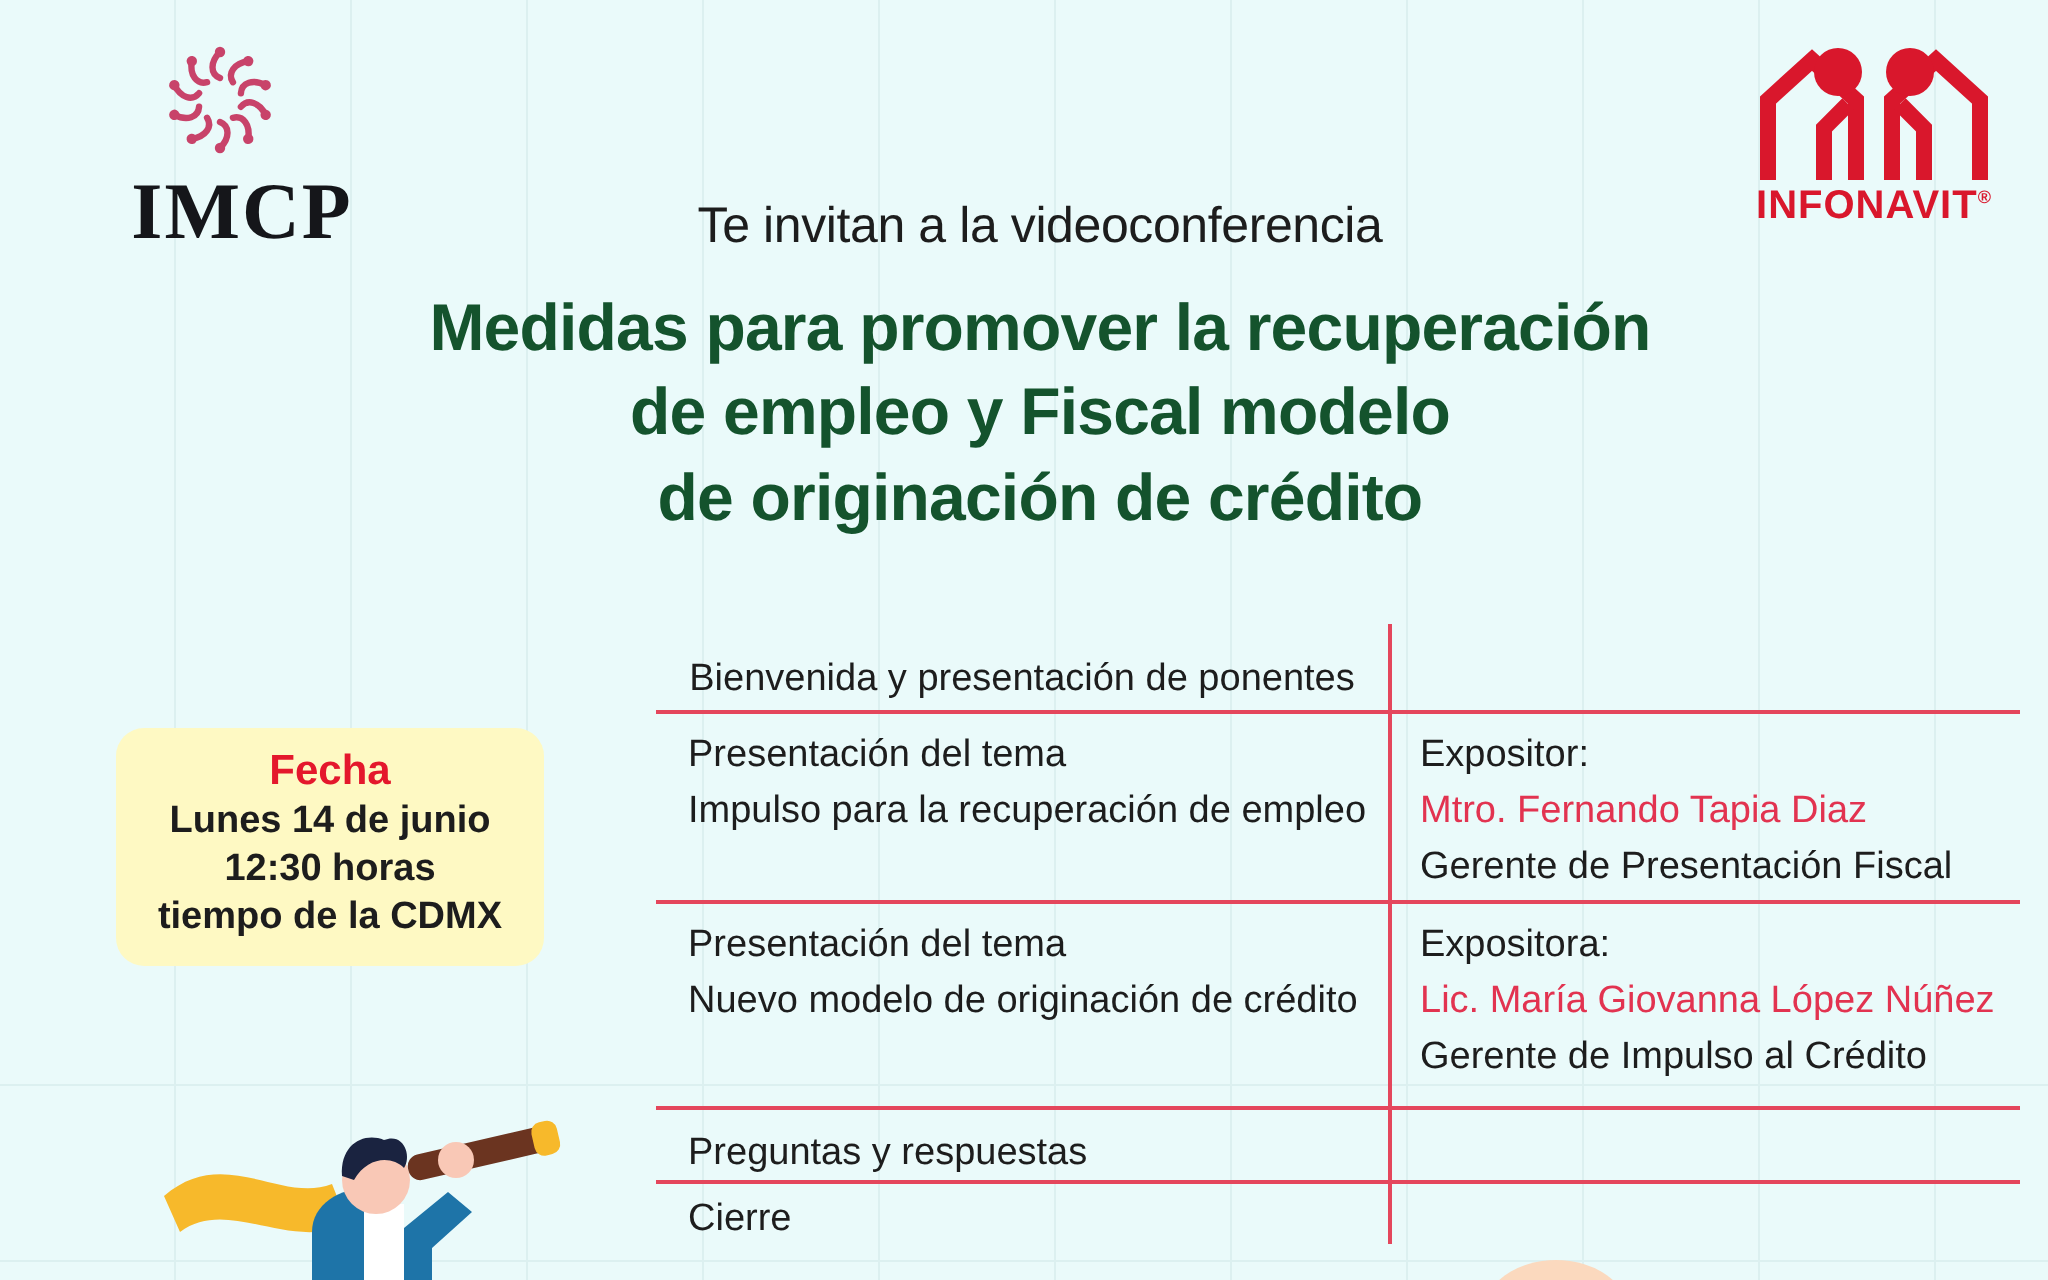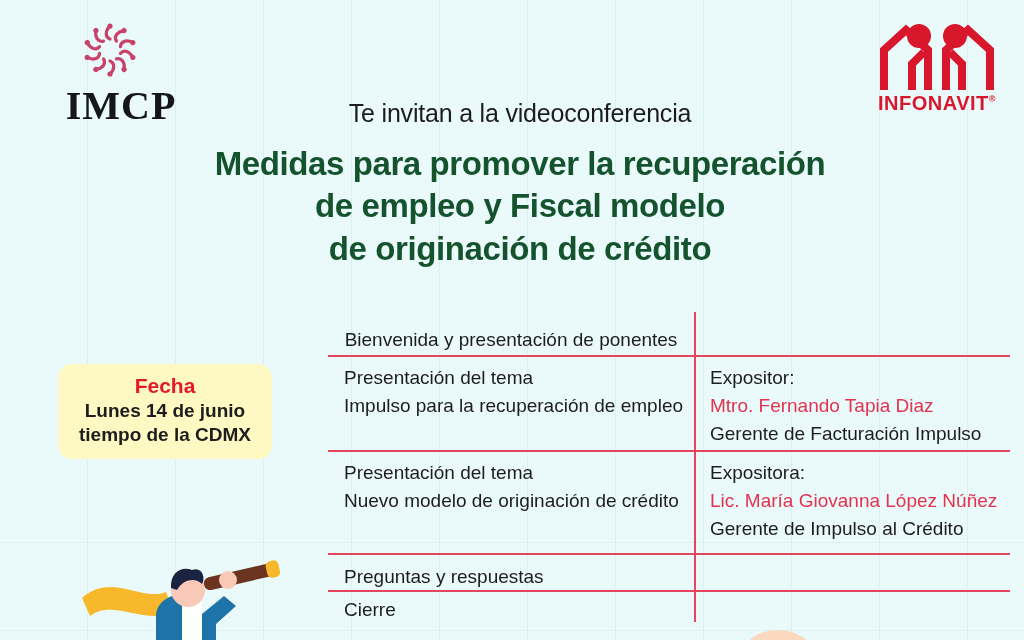--- a/index.html
+++ b/index.html
@@ -237,20 +237,21 @@
     <div id="main-title">
       <span class="tline">Medidas para promover la recuperación</span>
       <span class="tline">de empleo y Fiscal modelo</span>
       <span class="tline">de originación de crédito</span>
     </div>
   </div>
 
   <div id="date-badge">
     <div class="dlabel">Fecha</div>
     <div class="dline">Lunes 14 de junio</div>
+    <div class="dline">12:30 horas</div>
     <div class="dline">tiempo de la CDMX</div>
   </div>
 
   <div id="agenda">
     <div class="vdivider"></div>
 
     <div class="hrule" style="top:43px;"></div>
     <div class="hrule" style="top:138px;"></div>
     <div class="hrule" style="top:241px;"></div>
     <div class="hrule" style="top:278px;"></div>
@@ -263,21 +264,21 @@
     </div>
 
     <div class="row" style="top:52px;">
       <div class="cell-left">
         <div class="ag-line">Presentación del tema</div>
         <div class="ag-line">Impulso para la recuperación de empleo</div>
       </div>
       <div class="cell-right">
         <div class="ag-line">Expositor:</div>
         <div class="ag-line name">Mtro. Fernando Tapia Diaz</div>
-        <div class="ag-line">Gerente de Facturación Impulso</div>
+        <div class="ag-line">Gerente de Presentación Fiscal</div>
       </div>
     </div>
 
     <div class="row" style="top:147px;">
       <div class="cell-left">
         <div class="ag-line">Presentación del tema</div>
         <div class="ag-line">Nuevo modelo de originación de crédito</div>
       </div>
       <div class="cell-right">
         <div class="ag-line">Expositora:</div>

